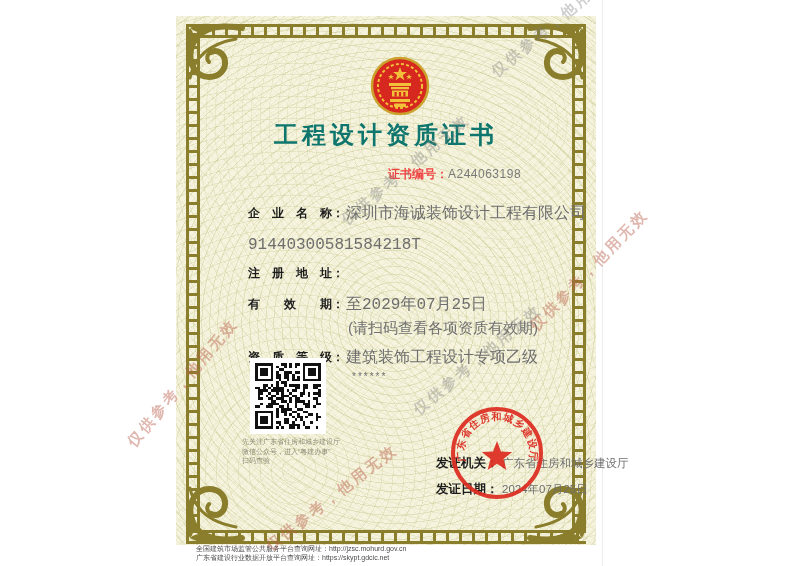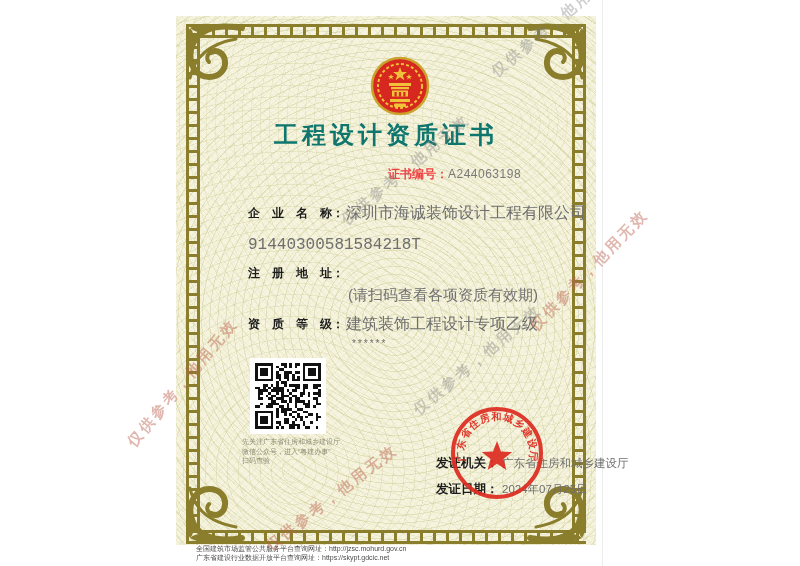--- a/index.html
+++ b/index.html
@@ -183,20 +183,24 @@
   <div class="fields">
     <div class="frow">
       <span class="flabel">企　业　名　称：</span>
       <span class="fvalue">深圳市海诚装饰设计工程有限公司</span>
     </div>
     <div class="frow">
       <span class="fvalue">91440300581584218T</span>
     </div>
     <div class="frow">
       <span class="flabel">注　册　地　址：</span>
+    </div>
+    <div class="frow">
+      <span class="flabel">有　　效　　期：</span>
+      <span class="fvalue">至2029年07月25日</span>
     </div>
     <div class="fnote">(请扫码查看各项资质有效期)</div>
     <div class="frow">
       <span class="flabel">资　质　等　级：</span>
       <span class="fvalue">建筑装饰工程设计专项乙级</span>
     </div>
     <div class="fstars">******</div>
   </div>
 
   <div class="qrbox">

